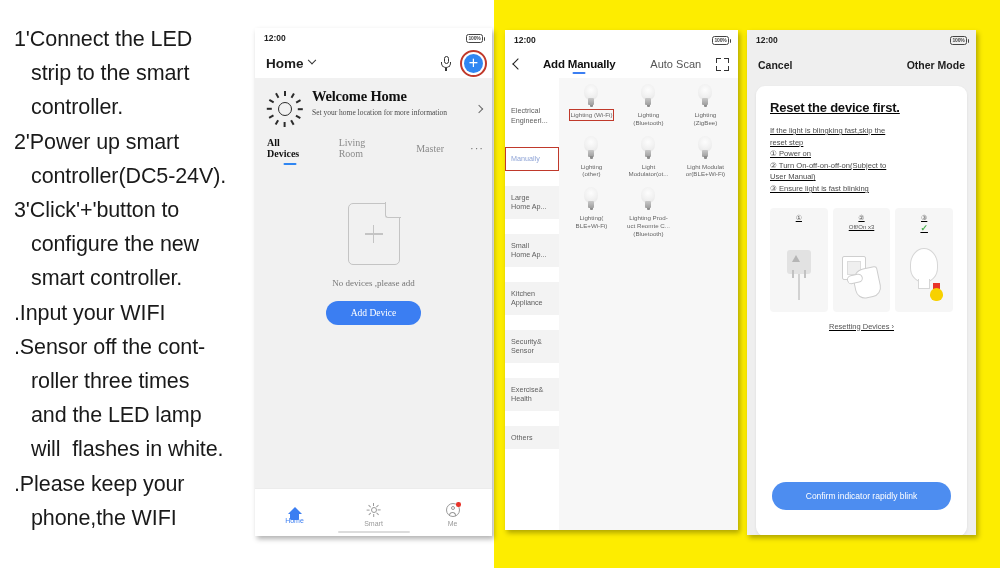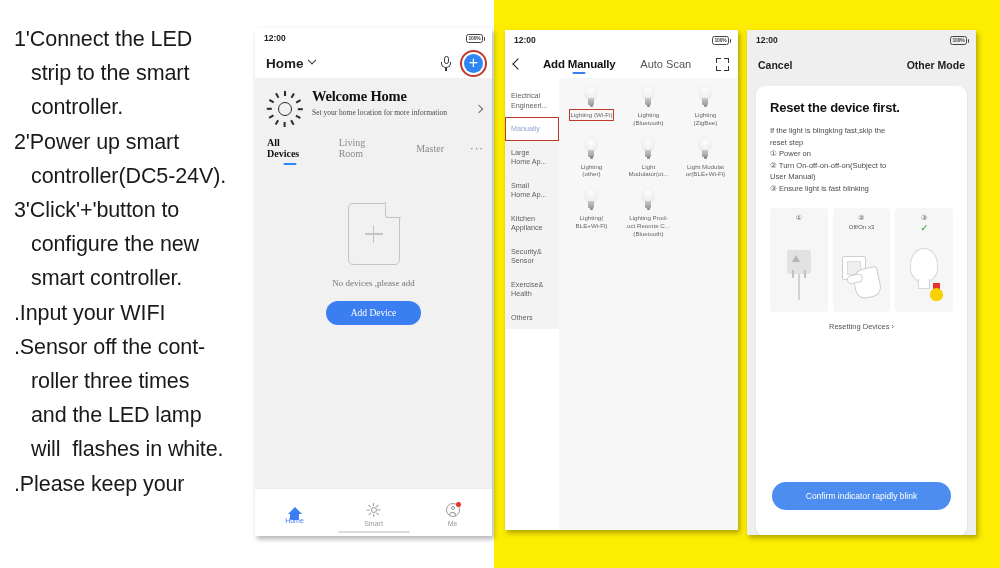--- a/index.html
+++ b/index.html
@@ -168,33 +168,33 @@
   .me-glyph .bd{position:absolute;left:2.2px;top:7.8px;width:7.5px;height:4px;border:1.2px solid #9a9a9a;border-bottom:none;border-radius:4px 4px 0 0;}
   .me-glyph .dot{position:absolute;right:-2px;top:-2px;width:4.5px;height:4.5px;background:#e8342a;border-radius:50%;}
   .home-bar{position:absolute;bottom:3px;left:50%;transform:translateX(-50%);width:72px;height:2.5px;background:#dcdcdc;border-radius:2px;}
 
   
   #phone2 { left: 505px; top: 30px; width: 233px; height: 500px; }
   #phone2 .topbar { height: 28px; display:flex; align-items:center; padding:0 9px; }
   .back-chev { width:8px;height:8px;border-left:1.6px solid #1d1d1d;border-bottom:1.6px solid #1d1d1d;transform:rotate(45deg); }
   .am-title { font-size:11.5px; font-weight:700; color:#111; margin-left:21px; position:relative;letter-spacing:-0.2px; }
   .am-title:after{content:"";position:absolute;left:50%;transform:translateX(-50%);bottom:-4px;width:13px;height:2px;background:#3b7ef2;border-radius:2px;}
-  .as-title { font-size:11px; color:#555; margin-left:25px; }
+  .as-title { font-size:11px; color:#555; margin-left:35px; }
   .scan-icon { margin-left:auto; width:13px;height:13px;position:relative; }
   .scan-icon i{position:absolute;width:5px;height:5px;border:1.4px solid #333;}
   .scan-icon i.tl{left:0;top:0;border-right:none;border-bottom:none;}
   .scan-icon i.tr{right:0;top:0;border-left:none;border-bottom:none;}
   .scan-icon i.bl{left:0;bottom:0;border-right:none;border-top:none;}
   .scan-icon i.br{right:0;bottom:0;border-left:none;border-top:none;}
 
   #phone2 .content { display:flex; height: 472px; }
   .cat-col { width:54px; flex:none; padding-top:6px; background:#fff; position:relative;}
   .cat {
     font-size:7.2px; color:#5e5e5e; line-height:9.5px;
-    padding: 7px 6px; white-space:pre-line;
+    padding: 7px 6px; white-space:pre-line;margin-top:15px;
   }
   .cat.sel { color:#8fa4d6; }
   .cat.shaded { background:#f3f3f3; }
   .grid-col { flex:1; background:#f7f7f7; padding: 6px 4px 0 4px; }
   .dev-grid { display:flex; flex-wrap:wrap; }
   .dev { width:33.33%; display:flex; flex-direction:column; align-items:center; margin-bottom:9px; }
   .bulb {
     width:17px; height:24px; position:relative;
   }
   .bulb .glass{
@@ -211,20 +211,21 @@
 
   
   #phone3 { left: 747px; top: 30px; width: 229px; height: 505px; background:#efefef; }
   #phone3 .topbar { height: 30px; display:flex; align-items:center; justify-content:space-between; padding:0 11px; background:#efefef;}
   .cancel-lbl { font-size:10.5px; font-weight:700; color:#1d1d1d; }
   .othermode-lbl { font-size:10.5px; font-weight:700; color:#1d1d1d; }
   .sheet-card {
     margin: 6px 9px 0 9px; background:#fff; border-radius:9px;
     height: 450px; padding: 14px 14px 0 14px; position:relative;
     box-shadow:0 1px 3px rgba(0,0,0,0.08);
+    text-decoration:underline;
   }
   .reset-title { font-size:13px; font-weight:700; color:#111; letter-spacing:-0.2px; }
   .reset-desc { font-size:7.6px; color:#4b4b4b; line-height:11.6px; margin-top:10px; white-space:pre-line; }
   .steps-row { display:flex; gap:5px; margin-top:13px; }
   .step-card { flex:1; background:#f6f6f6; border-radius:4px; height:104px; position:relative; padding-top:6px; }
   .step-num { text-align:center; font-size:7px; color:#555; }
   .step-sub { text-align:center; font-size:6px; color:#555; margin-top:2px;}
   .check { text-align:center; font-size:9px; color:#4caf50; margin-top:1px; font-weight:700;}
   .plug-img { position:absolute; left:50%; transform:translateX(-50%); bottom:8px; width:40px; height:58px; }
   .plug-body{position:absolute;left:8px;top:4px;width:24px;height:24px;background:#e2e2e2;border-radius:3px;}
@@ -264,20 +265,21 @@
       <div class="line indent">controller(DC5-24V).</div>
       <div class="line">3'Click'+'button to</div>
       <div class="line indent">configure the new</div>
       <div class="line indent">smart controller.</div>
       <div class="line">.Input your WIFI</div>
       <div class="line">.Sensor off the cont-</div>
       <div class="line indent">roller three times</div>
       <div class="line indent">and the LED lamp</div>
       <div class="line indent">will  flashes in white.</div>
       <div class="line">.Please keep your</div>
+      <div class="line indent">phone,the WIFI</div>
     </div>
 
   <div class="phone phone-shadow" id="phone1">
     <div class="statusbar">
       <span>12:00</span>
       <span class="batt">100%</span>
     </div>
     <div class="navrow">
       <span class="home-title">Home</span>
       <span class="chev-dn"></span>

